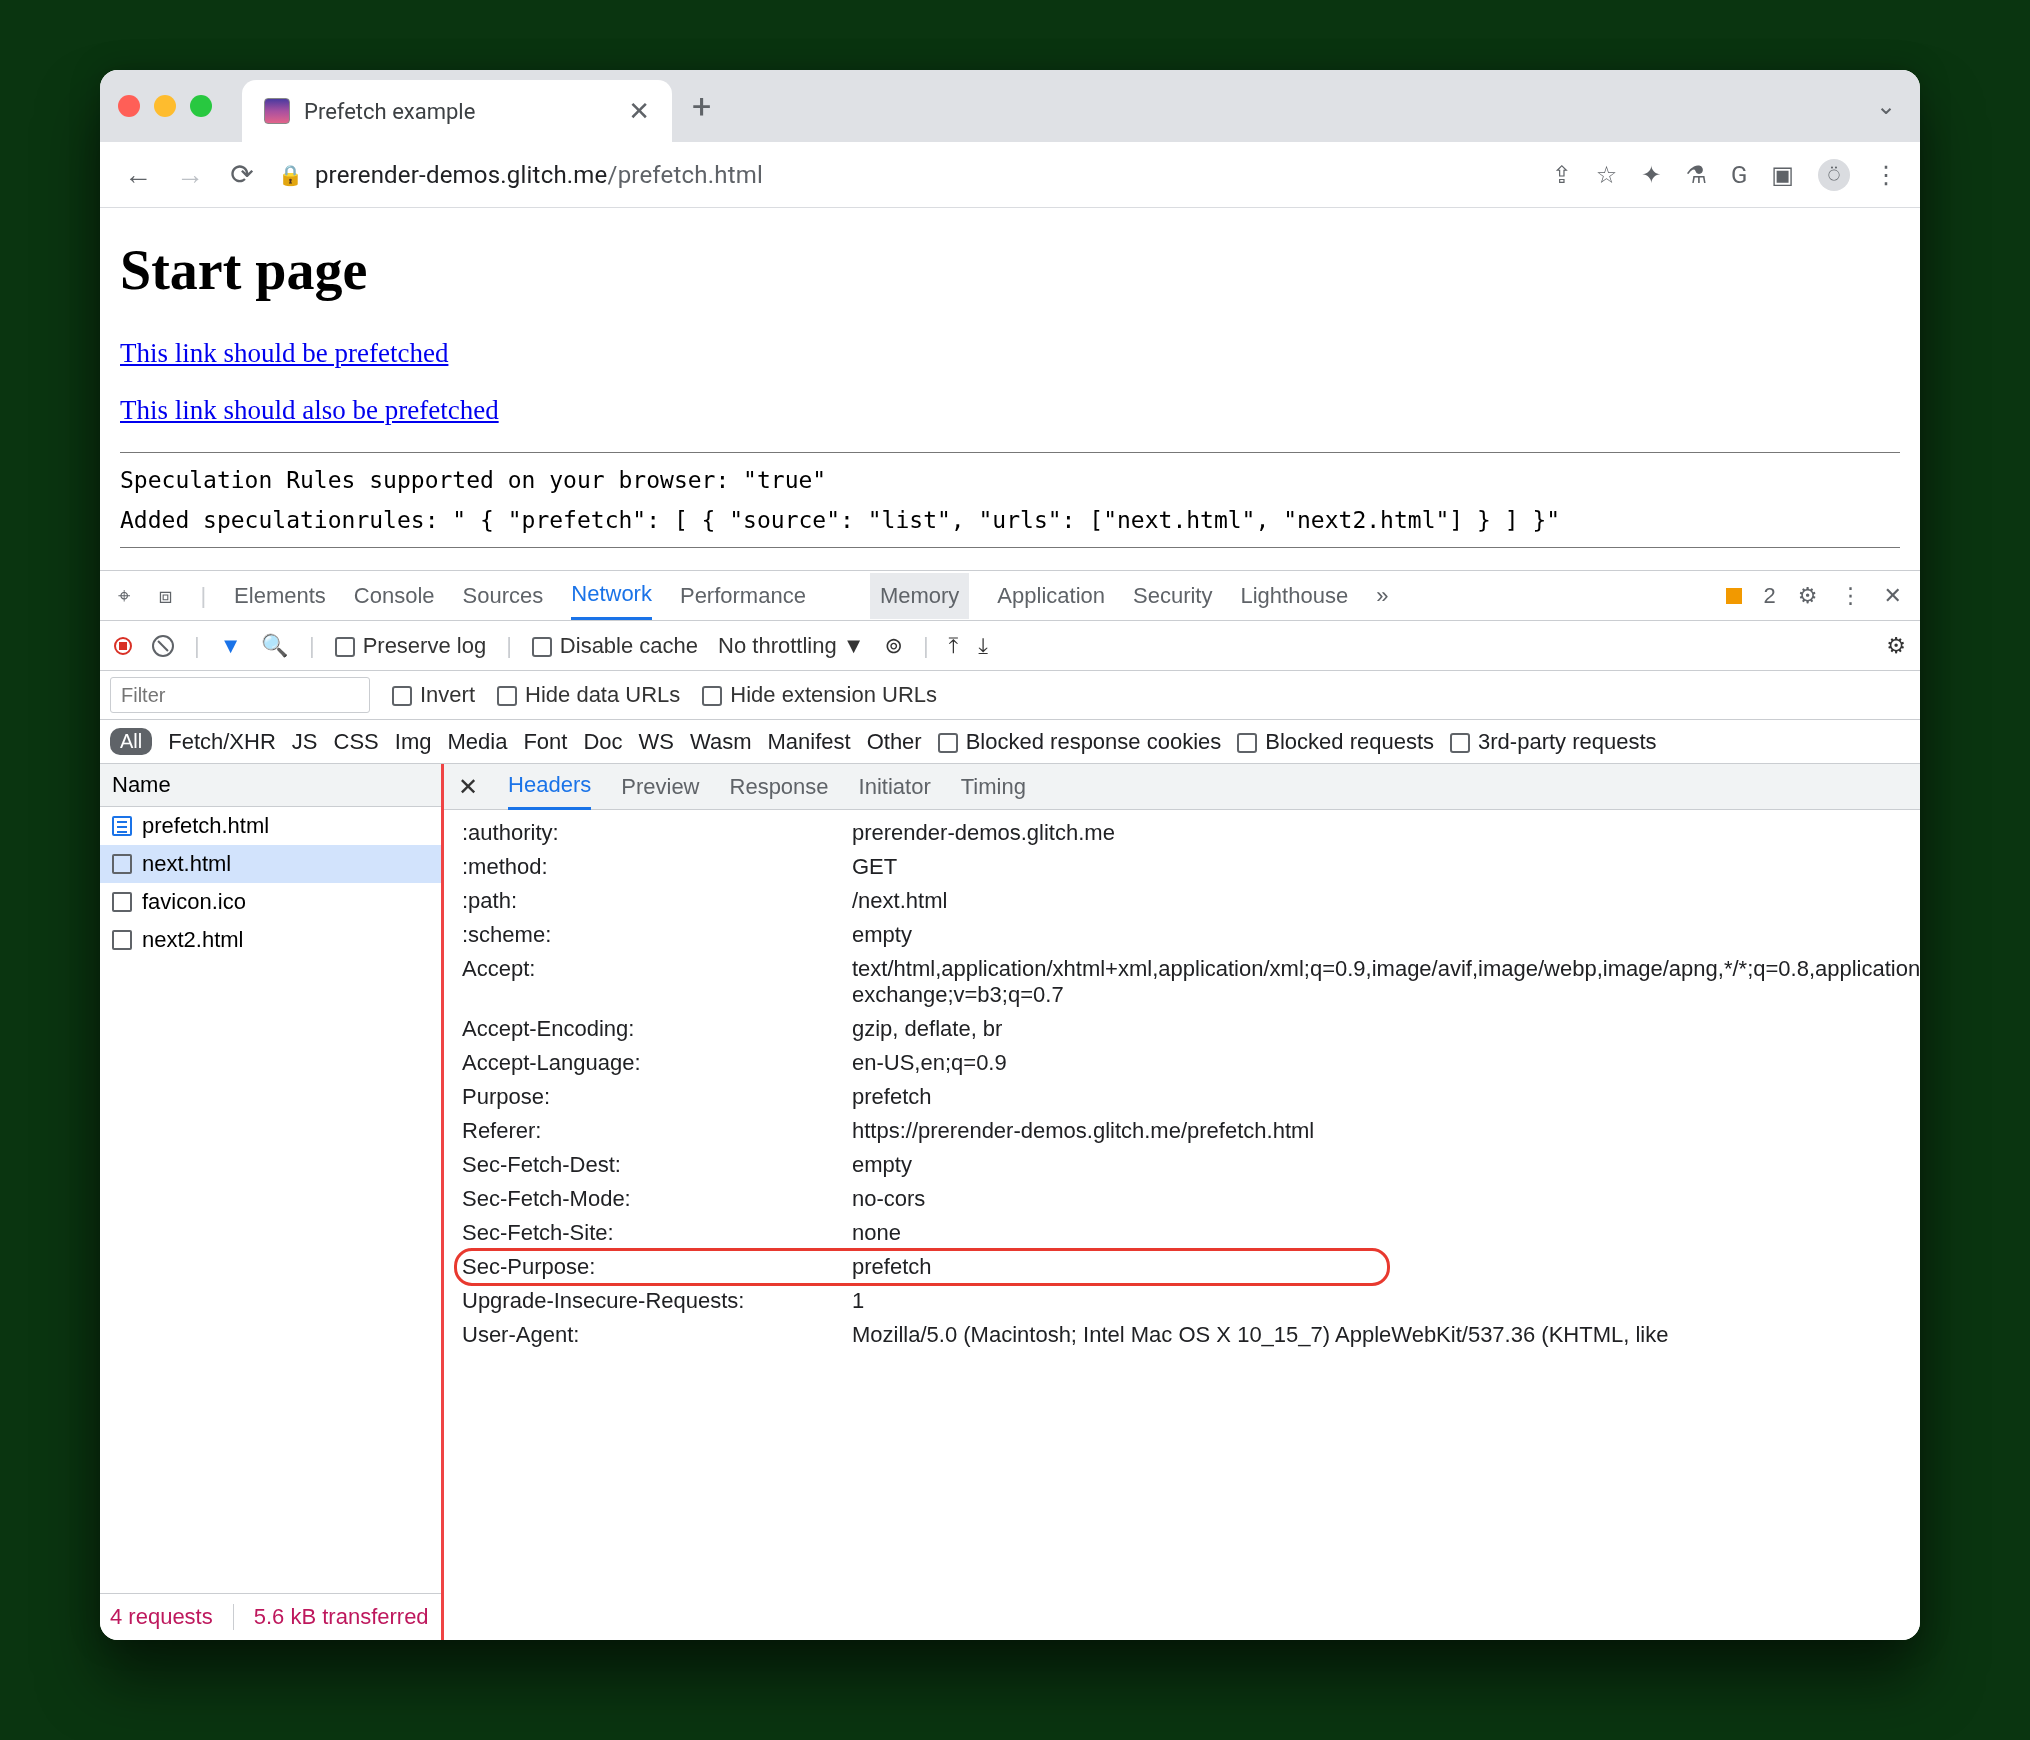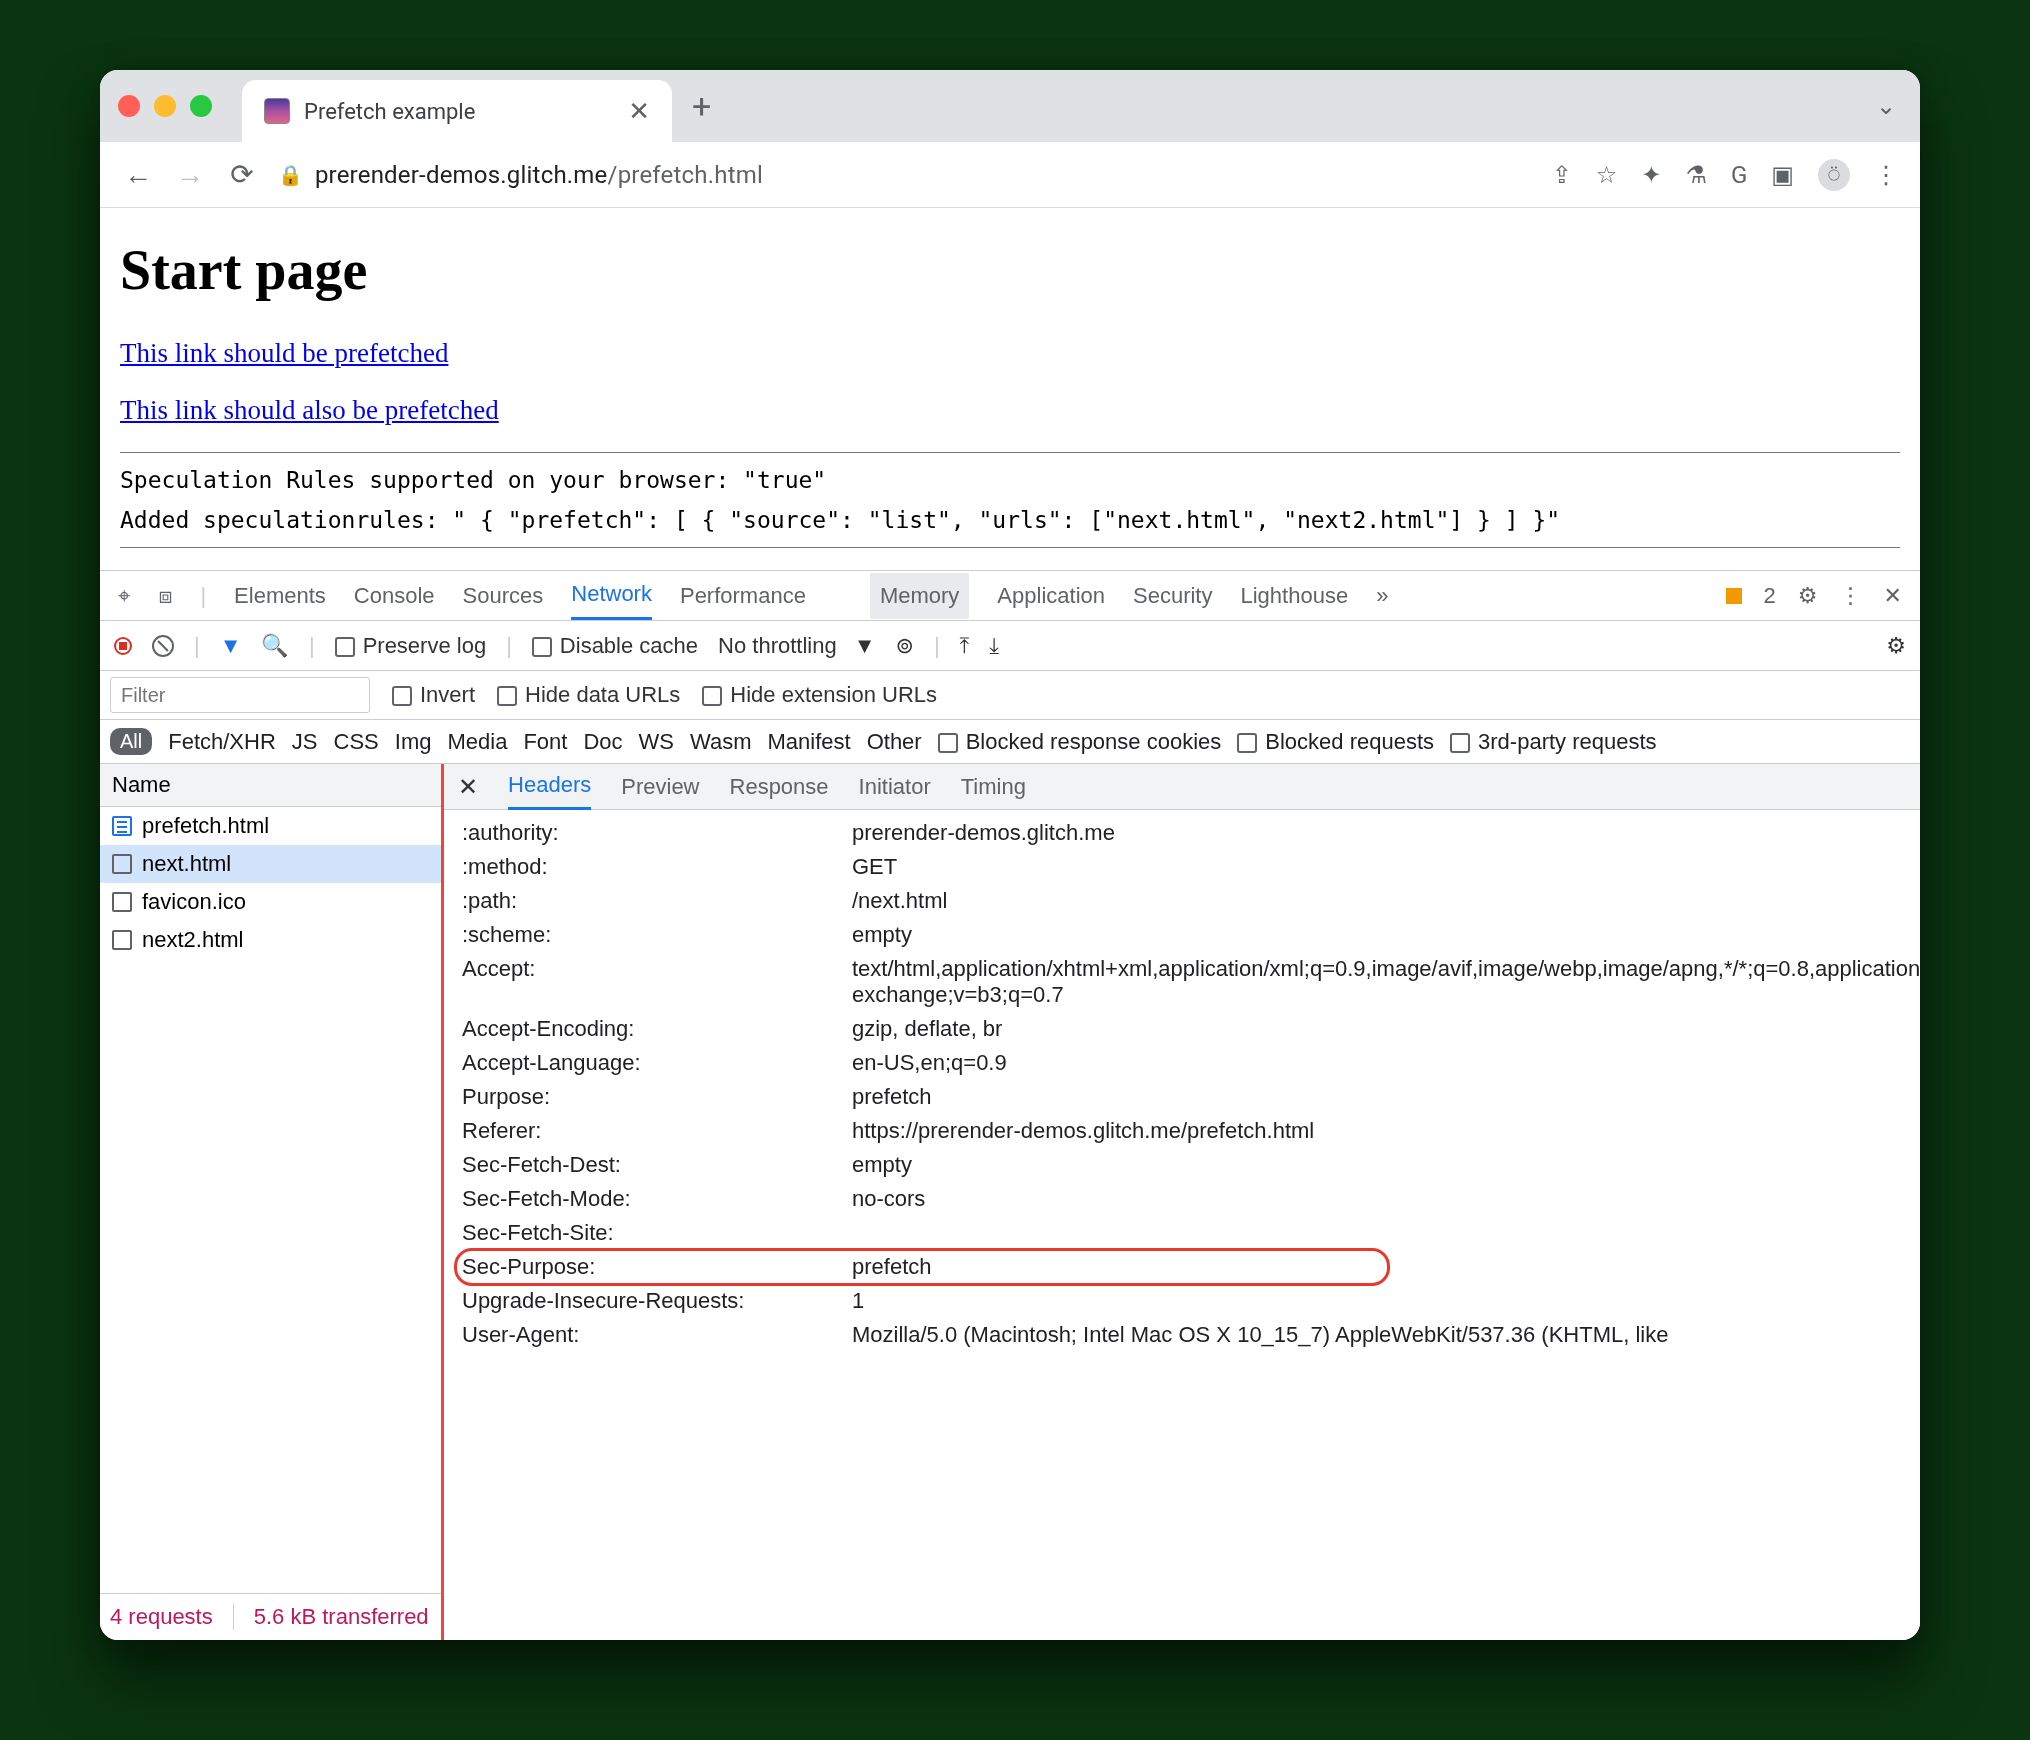--- a/index.html
+++ b/index.html
@@ -88,21 +88,21 @@
     height: 50px; display:flex; align-items:center; gap:20px;
     padding: 0 14px; font-size:22px; color:#333; border-bottom:1px solid #cacdd1;
     font-family: -apple-system, sans-serif;
   }
   .rec { width:18px; height:18px; border:2px solid #d93025; border-radius:50%; display:flex; align-items:center; justify-content:center;}
   .rec::after{content:""; width:8px;height:8px;background:#d93025;}
   .noentry{ width:22px;height:22px;border:2px solid #5f6368;border-radius:50%;position:relative;}
   .noentry::after{content:"";position:absolute;left:2px;top:8px;width:14px;height:2px;background:#5f6368;transform:rotate(45deg);}
   .funnel{ color:#1a73e8; font-size:22px;}
   .cb { width:20px; height:20px; border:2px solid #5f6368; border-radius:3px; display:inline-block; vertical-align:middle; margin-right:8px;}
-  .sel { display:flex; align-items:center; gap:17px; }
+  .sel { display:flex; align-items:center; gap:6px; }
   .dt-filterrow {
     display:flex; align-items:center; gap:22px; padding:6px 10px;
     font-size:22px; color:#333; border-bottom:1px solid #cacdd1;
     font-family:-apple-system,sans-serif;
   }
   .filter-input { width:260px; height:36px; border:1px solid #cacdd1; border-radius:3px; padding:0 10px; font-size:20px; color:#777;}
   .dt-typerow {
     display:flex; align-items:center; gap:16px; padding:8px 10px;
     font-size:22px; color:#202124; border-bottom:1px solid #cacdd1;
     font-family:-apple-system,sans-serif; flex-wrap:wrap;
@@ -331,20 +331,21 @@
             <div class="hrow">
               <div class="k">Sec-Fetch-Dest:</div>
               <div class="v">empty</div>
             </div>
             <div class="hrow">
               <div class="k">Sec-Fetch-Mode:</div>
               <div class="v">no-cors</div>
             </div>
             <div class="hrow">
               <div class="k">Sec-Fetch-Site:</div>
+              <div class="v">none</div>
             </div>
             <div class="hrow highlight">
               <div class="k">Sec-Purpose:</div>
               <div class="v">prefetch</div>
             </div>
             <div class="hrow">
               <div class="k">Upgrade-Insecure-Requests:</div>
               <div class="v">1</div>
             </div>
             <div class="hrow">

